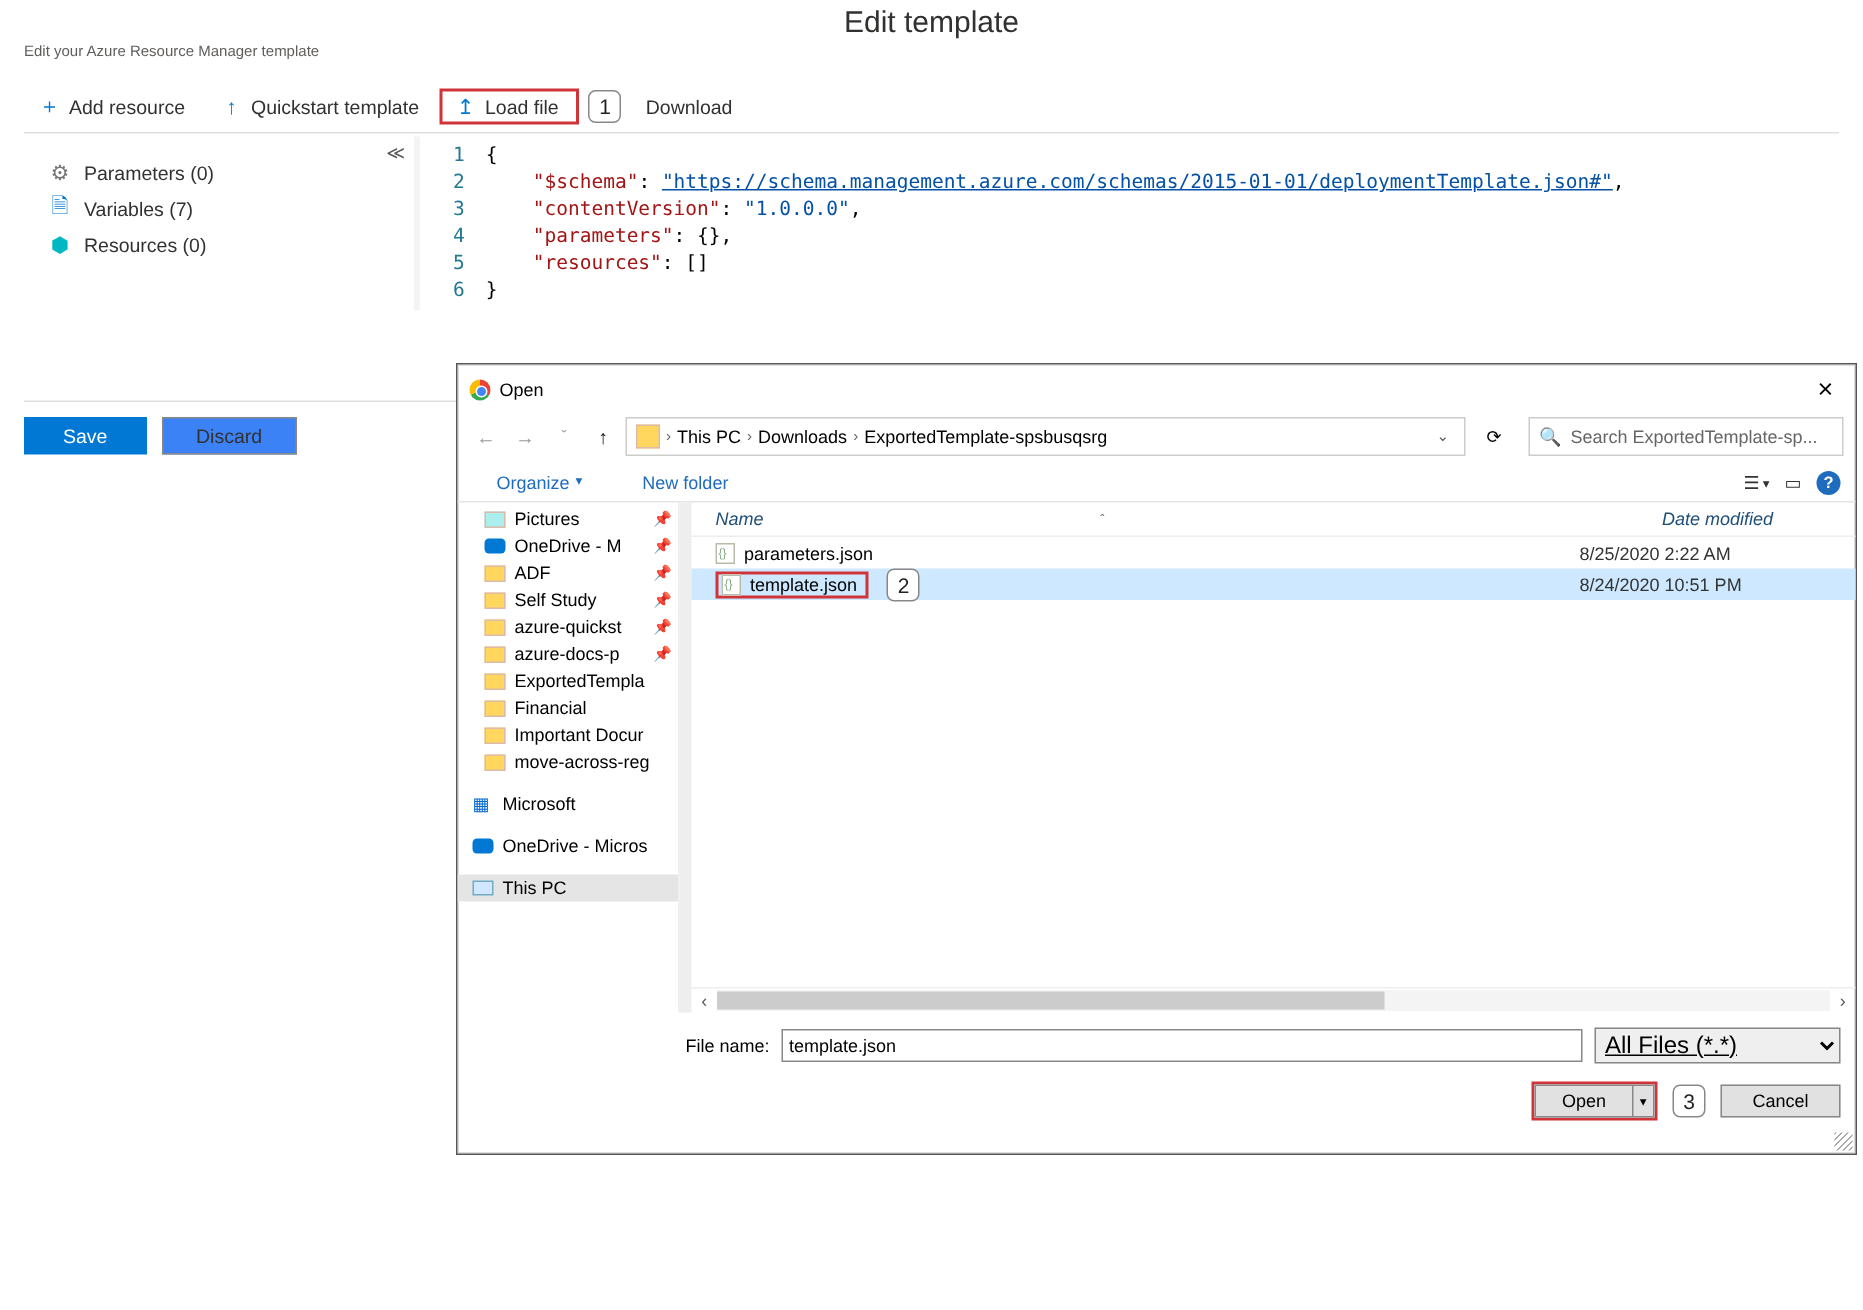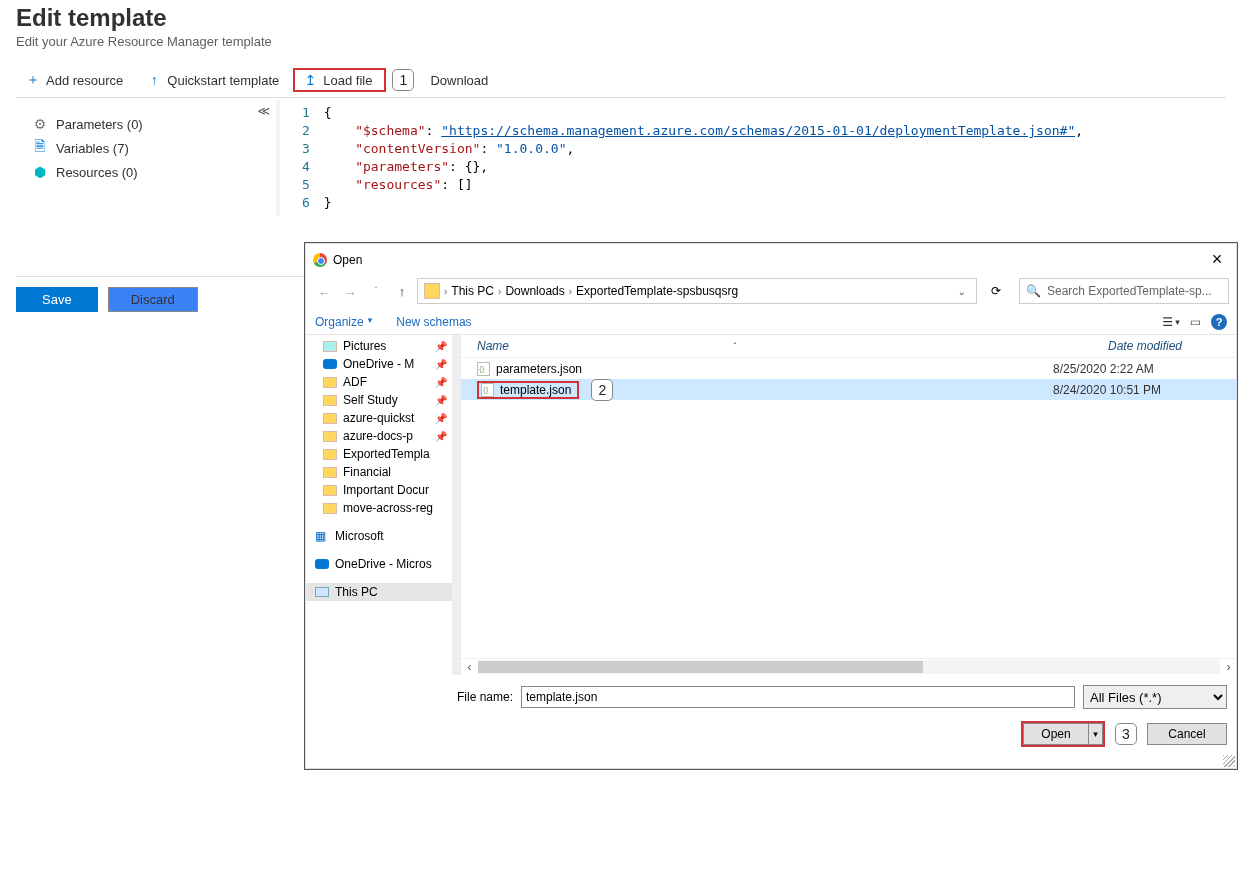--- a/index.html
+++ b/index.html
@@ -6,22 +6,22 @@
   html, body {
     margin: 0; padding: 0;
     font-family: "Segoe UI", Arial, sans-serif;
     font-size: 13px;
     color: #323130;
     background: #fff;
     width: 1242px;
   }
   .page { padding: 0 16px; }
   .header { padding: 4px 0 14px 0; }
-  .header h1 { font-size: 24px; font-weight: 700; margin: 0 0 2px 0; }
-  .header .sub { font-size: 13px; color: #605e5c; }
+  .header h1 { font-size: 20px; font-weight: 400; margin: 0 0 2px 0; text-align: center; }
+  .header .sub { font-size: 10px; color: #605e5c; }
   .toolbar {
     display: flex; align-items: center; gap: 4px;
     border-bottom: 1px solid #e1dfdd;
     padding: 4px 0;
   }
   .tool-btn {
     display: inline-flex; align-items: center; gap: 6px;
     padding: 4px 10px; border: none; background: transparent;
     font-size: 13px; color: #323130; cursor: pointer;
   }
@@ -114,21 +114,21 @@
   .search-box {
     width: 210px; height: 26px; border:1px solid #ccc; display:flex; align-items:center;
     padding: 0 6px; color:#666; margin-left:4px;
   }
   .search-box .si { margin-right:6px; font-size:12px; }
   .dlg-toolbar {
     display:flex; align-items:center; justify-content:space-between;
     padding: 4px 10px; border-bottom:1px solid #e5e5e5;
   }
   .dlg-toolbar .left { display:flex; gap:24px; color:#1f6cbf; }
-  .dlg-toolbar .left .item { display:inline-flex; align-items:flex-start; gap:4px; cursor:pointer;}
+  .dlg-toolbar .left .item { display:inline-flex; align-items:flex-start; gap:4px; cursor:pointer;margin-left:16px;}
   .dlg-toolbar .right { display:flex; gap:10px; align-items:center; color:#333; }
   .view-ico { display:inline-flex; align-items:center; gap:2px;}
   .help-ico { width:16px; height:16px; border-radius:50%; background:#1f6cbf; color:#fff; display:inline-flex; align-items:center; justify-content:center; font-size:11px; font-weight:700;}
   .dlg-body { display:flex; height: 340px; }
   .tree {
     width: 148px; flex-shrink:0; border-right:1px solid #eee;
     overflow:hidden; padding: 2px 0;
   }
   .tree .node {
     display:flex; align-items:center; gap:6px;
@@ -166,22 +166,23 @@
   .dlg-footer {
     padding: 10px 10px 8px 148px;
   }
   .fn-row { display:flex; align-items:center; gap:8px; margin-bottom:12px;}
   .fn-row label { width:60px; text-align:right; font-size:12px;}
   .fn-row input {
     flex:1; height:22px; border:1px solid #888; padding:0 4px; font-size:12px;
     font-family: inherit;
   }
   .fn-row select {
-    width:144px; height:24px; border:1px solid #888; font-size:13px; padding:0 2px;
+    width:164px; height:24px; border:1px solid #888; font-size:16px; padding:0 2px;
     font-family: inherit;
+    text-decoration: underline;
   }
   .btn-row { display:flex; justify-content:flex-end; gap:8px; align-items:center;}
   .win-btn {
     height:22px; min-width:80px; border:1px solid #888; background:#e1e1e1;
     font-size:12px; cursor:pointer; display:inline-flex; align-items:center; justify-content:center;
   }
   .win-btn.split { position:relative; }
   .win-btn.split .label { flex:1; text-align:center; padding:0 10px;}
   .win-btn.split .dd { width:14px; border-left:1px solid #888; display:inline-flex; align-items:center; justify-content:center; font-size:9px; height:100%;}
   .open-highlight { border:2px solid #d13438; display:inline-flex; }
@@ -308,21 +309,21 @@
       <span>Search ExportedTemplate-sp...</span>
     </div>
   </div>
 
   <div class="dlg-toolbar">
     <div class="left">
       <span class="item">
         <span>Organize</span>
           <span style="font-size:9px;">▾</span>
       </span>
-      <span class="item">New schemas</span>
+      <span class="item">New folder</span>
     </div>
     <div class="right">
       <span class="view-ico">☰<span style="font-size:9px;">▾</span></span>
       <span>▭</span>
       <span class="help-ico">?</span>
     </div>
   </div>
 
   <div class="dlg-body">
     <div class="tree">

